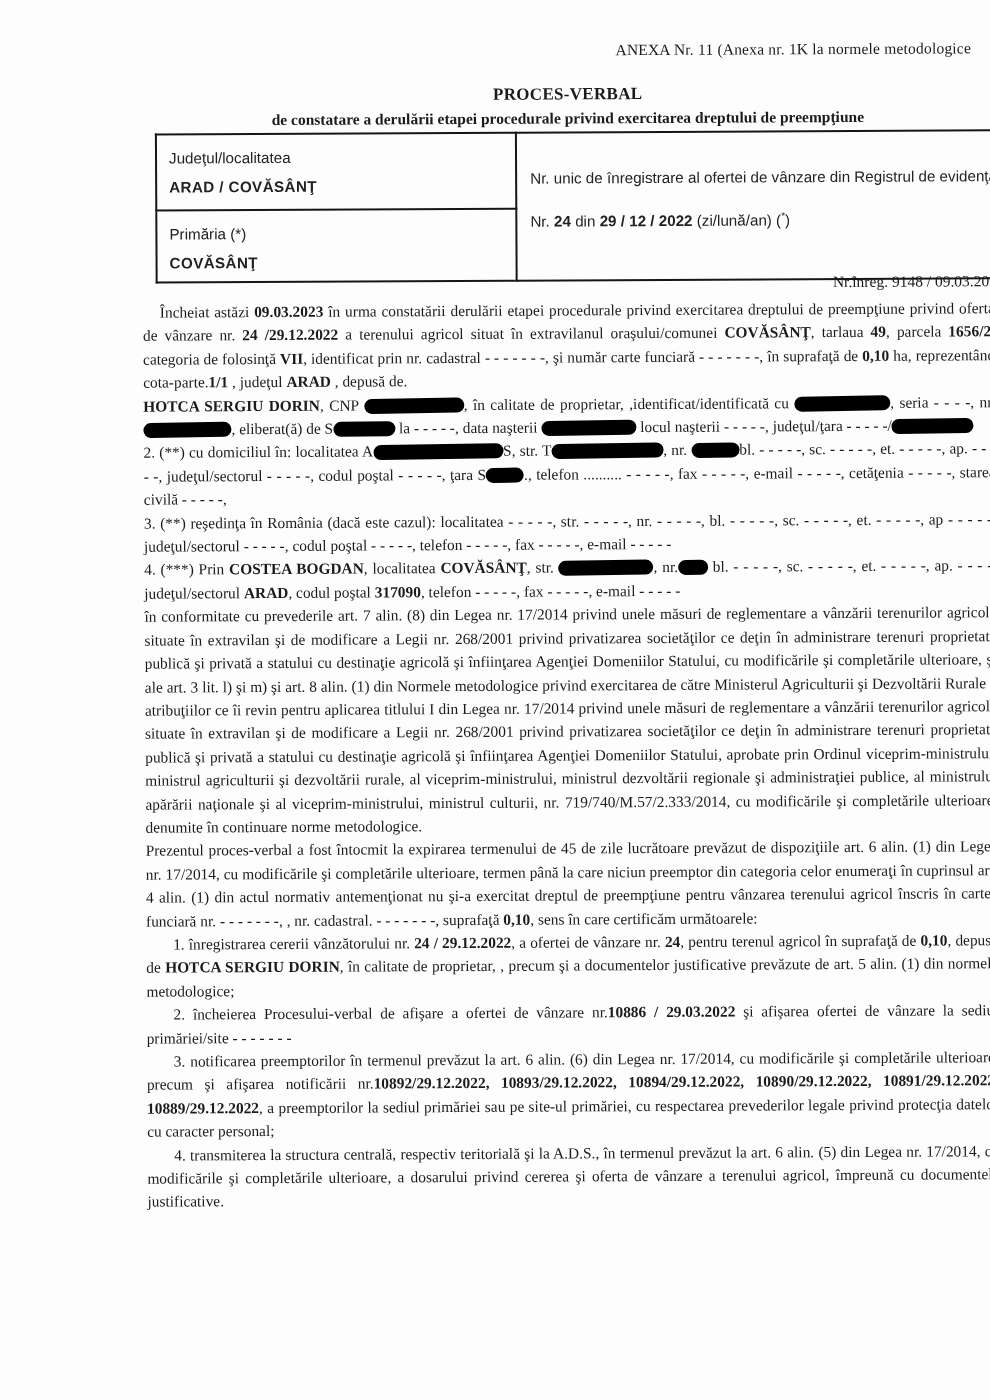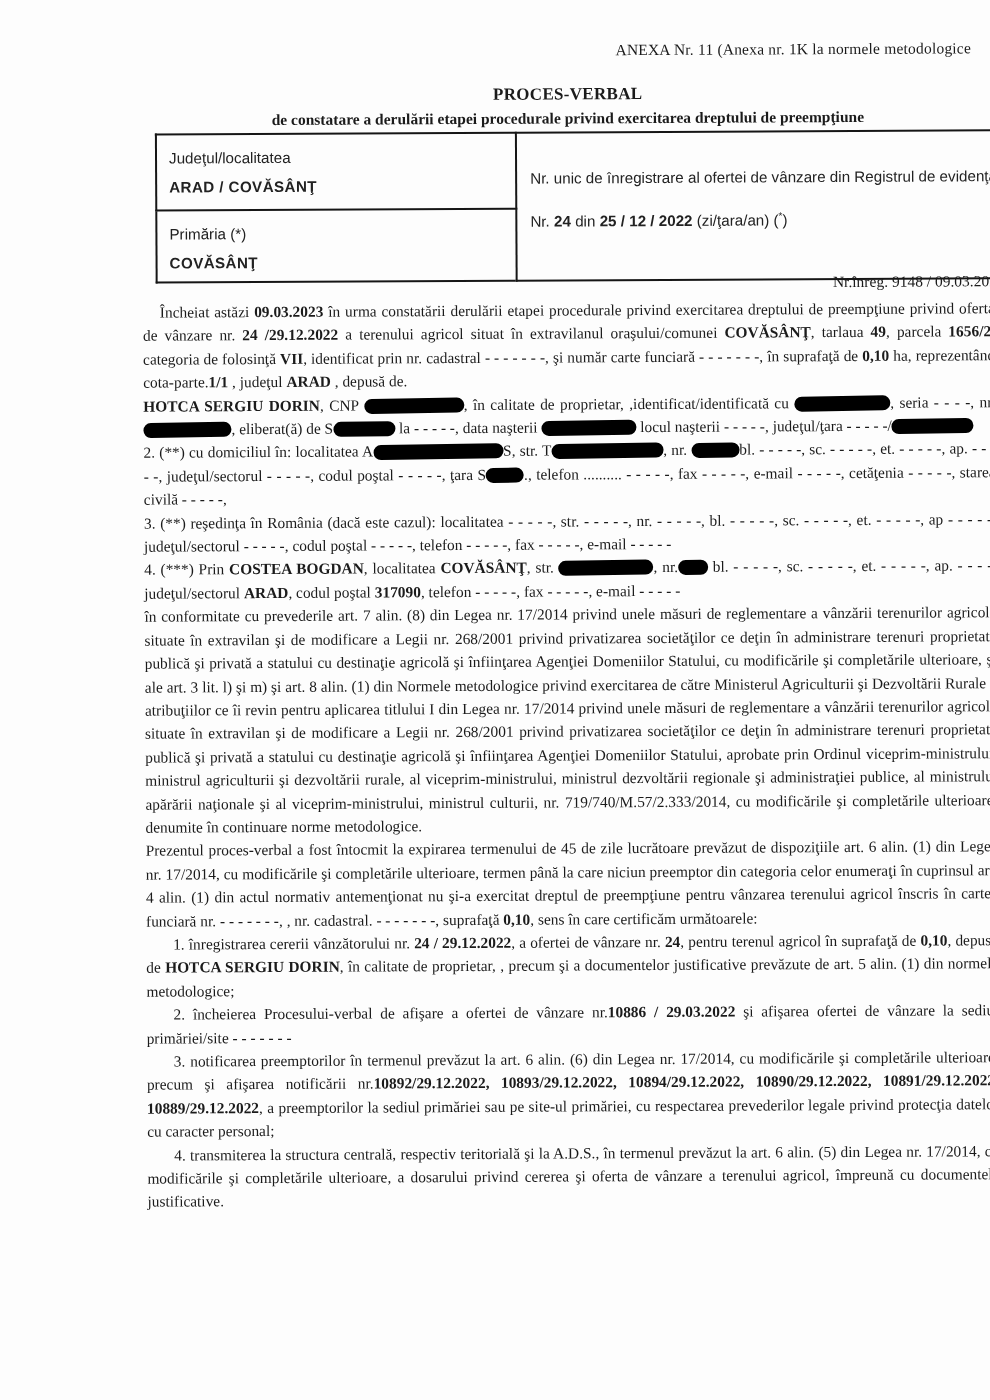--- a/index.html
+++ b/index.html
@@ -70,21 +70,21 @@
     <tbody>
         <tr>
       <td class="c1">
         <div class="row1h">
           <div>Judeţul/localitatea</div>
           <div class="val">ARAD / COVĂSÂNŢ</div>
         </div>
       </td>
       <td class="c2" rowspan="2">
         <div>Nr. unic de înregistrare al ofertei de vânzare din Registrul de evidenţă</div>
-        <div class="offer-value"><span>Nr. </span><span class="b">24</span><span> din </span><span class="b">25 / 12 / 2022</span><span> (zi/ţara/an) (</span><sup>*</sup><span>)</span></div>
+        <div class="offer-value"><span>Nr. </span><span class="b">24</span><span> din </span><span class="b">29 / 12 / 2022</span><span> (zi/lună/an) (</span><sup>*</sup><span>)</span></div>
       </td>
     </tr>
     <tr>
       <td class="c1">
         <div>Primăria (*)</div>
         <div class="val">COVĂSÂNŢ</div>
       </td>
     </tr>
   </tbody>
     </table>

